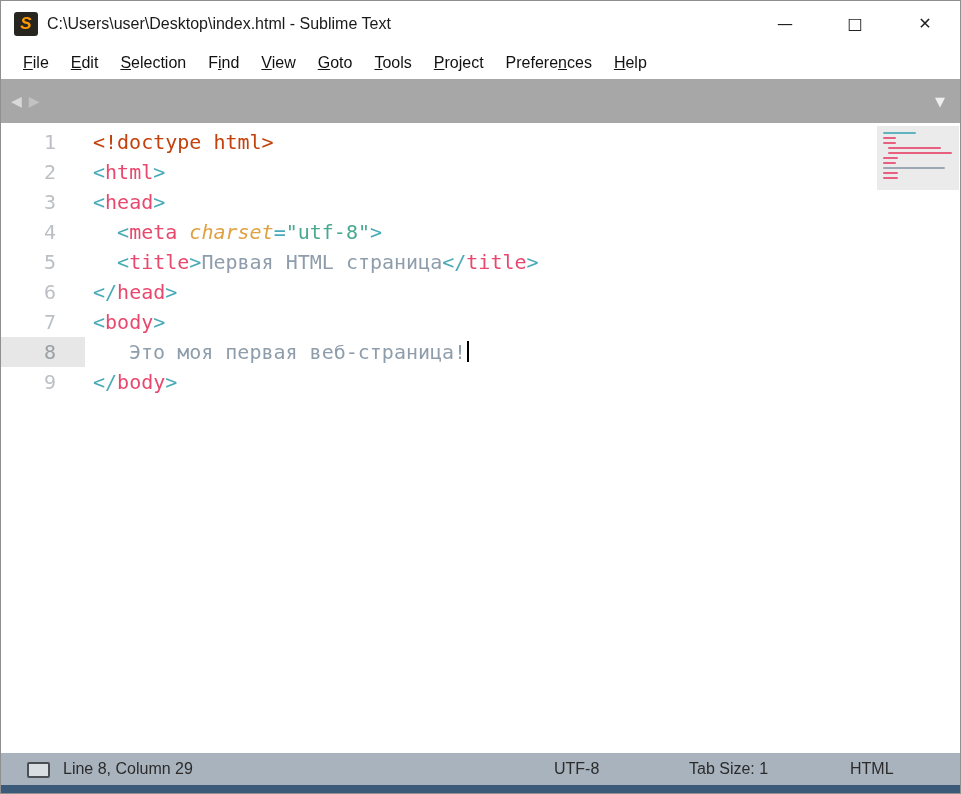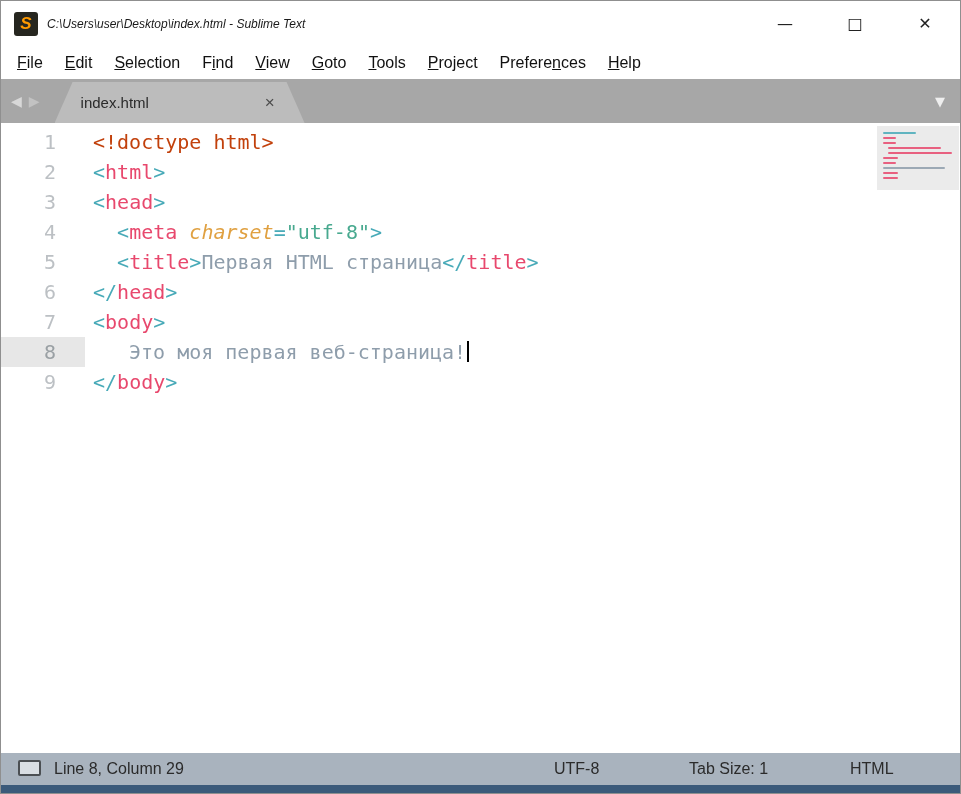--- a/index.html
+++ b/index.html
@@ -11,29 +11,29 @@
     border:1px solid #8f8f8f; display:flex; flex-direction:column;
   }
 
   
   .titlebar{ height:45px; background:#fff; display:flex; align-items:center; padding-left:13px; flex:0 0 45px; }
   .app-icon{
     width:24px; height:24px; border-radius:3px; background:#26261f;
     color:#ff9a00; font-weight:bold; font-size:17px; font-style:italic;
     display:flex; align-items:center; justify-content:center; margin-right:9px;
   }
-  .title{ font-size:12px; color:#1a1a1a;font-style:italic; }
+  .title{ font-size:16px; color:#1a1a1a; }
   .win-controls{ margin-left:auto; display:flex; height:100%; }
   .win-btn{
     width:70px; height:100%; display:flex; align-items:center; justify-content:center;
     font-size:16px; color:#222; font-family:"DejaVu Sans", sans-serif; cursor:default;
   }
 
   
-  .menubar{ height:33px; background:#fff; display:flex; align-items:center; padding-left:5px; font-size:16px; color:#111; flex:0 0 33px; }
+  .menubar{ height:33px; background:#fff; display:flex; align-items:center; padding-left:11px; font-size:16px; color:#111; flex:0 0 33px; }
   .menu-item{ padding:0 11px; white-space:nowrap; }
   .menu-item .mn{ text-decoration:underline; }
 
   
   .tabbar{ height:44px; background:#a7a7a7; display:flex; align-items:flex-end; flex:0 0 44px; position:relative; }
   .nav-arrows{ display:flex; align-items:center; height:100%; padding:0 9px 0 10px; gap:7px; font-family:"DejaVu Sans", sans-serif; }
   .arrow{ font-size:14px; }
   .arrow.left{ color:#d8d8d8; }
   .arrow.right{ color:#c2c2c2; }
   .tab{
@@ -54,21 +54,21 @@
   .content{ padding-left:8px; white-space:pre; }
   .caret{ display:inline-block; width:2px; height:21px; background:#000; vertical-align:middle; margin-left:1px; position:relative; top:-2px; }
 
   .minimap{ position:absolute; top:3px; right:1px; width:82px; }
   .mm-viewport{ background:#ebebeb; width:82px; min-height:64px; padding:6px 0 5px 6px; }
   .mm-line{ height:2px; margin-bottom:3px; border-radius:1px; opacity:.85; }
 
   
   .statusbar{ height:32px; background:#a9b3be; flex:0 0 32px; position:relative;
               display:flex; align-items:center; font-size:16px; color:#2b2b2b; }
-  .status-left{ display:flex; align-items:flex-start; gap:13px; padding-left:17px; }
+  .status-left{ display:flex; align-items:flex-end; gap:13px; padding-left:26px; }
   .panel-icon{ width:23px; height:16px; border:2px solid #4b4f53; border-radius:2px; background:#d9dee3; }
   .st-abs{ position:absolute; top:0; height:32px; display:flex; align-items:center; }
   .st-utf{ left:553px; }
   .st-tabsize{ left:688px; }
   .st-syntax{ left:849px; }
 
   .bottom-strip{ height:8px; flex:0 0 8px; background:#3b5a7a; }
 </style>
 </head>
 <body>
@@ -95,24 +95,20 @@
       <div class="menu-item"><span class="mn">T</span>ools</div>
       <div class="menu-item"><span class="mn">P</span>roject</div>
       <div class="menu-item">Prefere<span class="mn">n</span>ces</div>
       <div class="menu-item"><span class="mn">H</span>elp</div>
     </div>
 
   <div class="tabbar">
     <div class="nav-arrows">
       <span class="arrow left">◀</span>
       <span class="arrow right">▶</span>
-    </div>
-    <div class="tab active">
-      <span class="tab-label">index.html</span>
-      <span class="tab-close">×</span>
     </div>
     <span class="overflow">▼</span>
   </div>
 
   <div class="editor">
     <div class="code">
         <div class="line"><span class="gutter">1</span><span class="content"><span style="color: #c2410c;">&lt;!doctype html&gt;</span></span></div>
         <div class="line"><span class="gutter">2</span><span class="content"><span style="color: rgb(72, 170, 184);">&lt;</span><span style="color: rgb(232, 72, 109);">html</span><span style="color: rgb(72, 170, 184);">&gt;</span></span></div>
         <div class="line"><span class="gutter">3</span><span class="content"><span style="color: rgb(72, 170, 184);">&lt;</span><span style="color: rgb(232, 72, 109);">head</span><span style="color: rgb(72, 170, 184);">&gt;</span></span></div>
         <div class="line"><span class="gutter">4</span><span class="content"><span style="color: rgb(51, 51, 51);">  </span><span style="color: rgb(72, 170, 184);">&lt;</span><span style="color: rgb(232, 72, 109);">meta</span><span style="color: rgb(51, 51, 51);"> </span><span style="color: rgb(224, 161, 66); font-style: italic;">charset</span><span style="color: rgb(72, 170, 184);">=</span><span style="color: rgb(72, 169, 143);">"utf-8"</span><span style="color: rgb(72, 170, 184);">&gt;</span></span></div>

